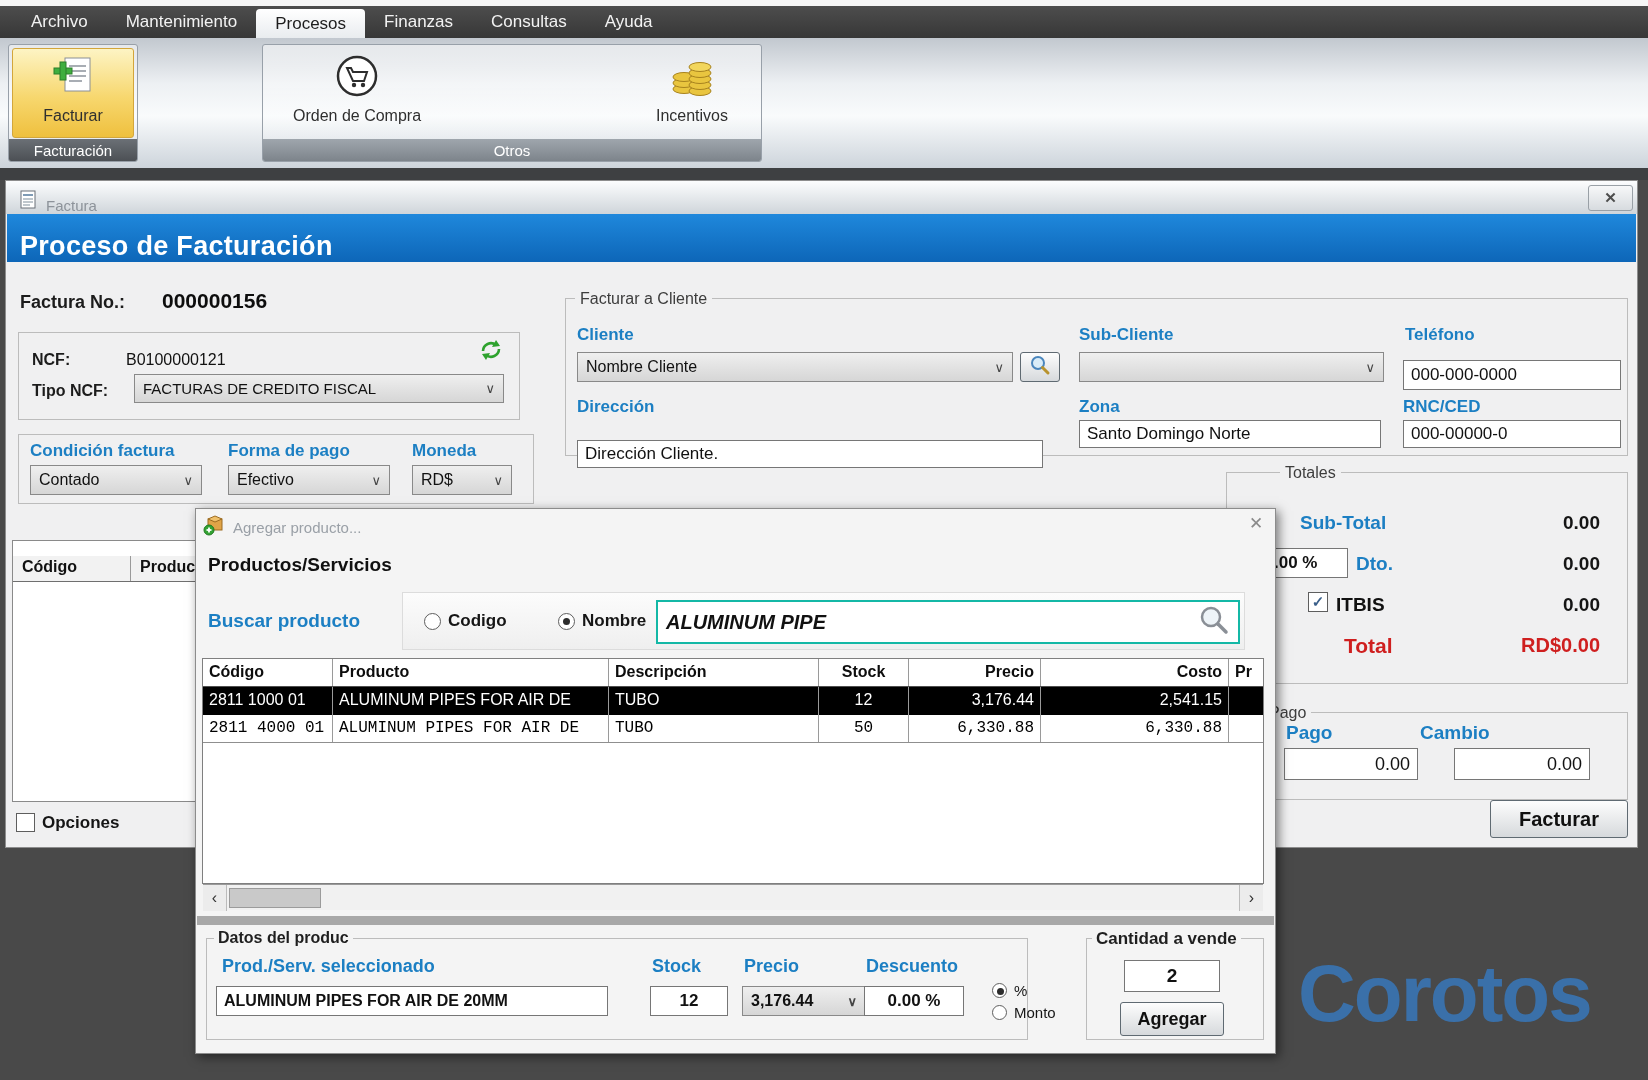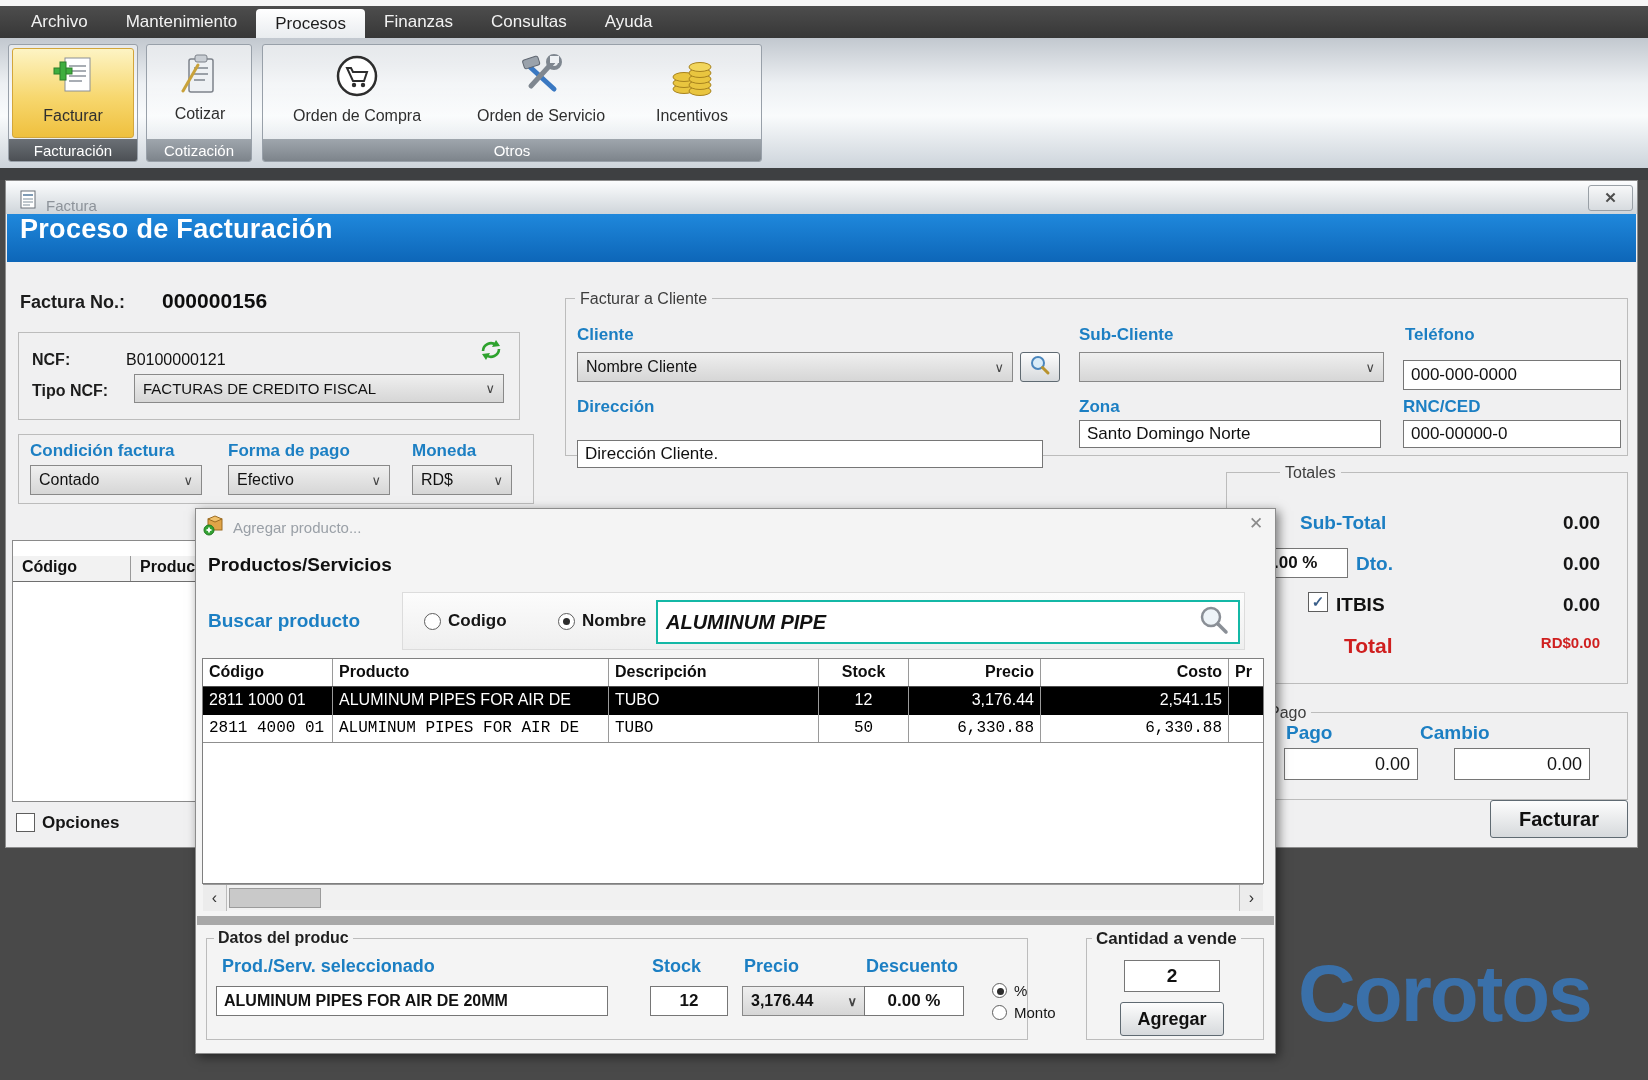--- a/index.html
+++ b/index.html
@@ -31,21 +31,21 @@
 
   
   .window { left:5px; top:180px; width:1633px; height:668px; background:#f0f0f1; border:1px solid #8d8d8d; }
   .titlebar { left:6px; top:181px; width:1631px; height:33px;
               background:linear-gradient(180deg,#fcfdfe,#cfd5da); display:flex; align-items:flex-end; }
   .title-text { font-size:15px; color:#8d939a; margin-left:8px; }
   .win-close { left:1588px; top:185px; width:45px; height:26px; background:linear-gradient(180deg,#f7f8f9,#d7dbdf);
                border:1px solid #99a0a6; border-radius:3px; display:flex; align-items:center; justify-content:center;
                font-size:15px; font-weight:bold; color:#4d4d4d; cursor:pointer; }
   .banner { left:7px; top:214px; width:1629px; height:48px; background:linear-gradient(180deg,#1f88dc,#0d66b8);
-            display:flex; align-items:flex-start; }
+            display:flex; align-items:flex-end; }
   .banner-text { color:#fff; font-size:27px; font-weight:bold; margin-left:13px; letter-spacing:.3px; }
 
   .lbl-blue { color:#1c7fc3; font-weight:bold; font-size:17px; white-space:nowrap; }
   .lbl-dark { color:#1c1c1c; font-weight:bold; font-size:16px; white-space:nowrap; }
   .groupbox { border:1px solid #bcbcbc; background:transparent; }
   .gcaption { position:absolute; font-size:16px; color:#3d3d3d; background:#f0f0f1; padding:0 5px; white-space:nowrap; }
 
   .input { background:#fff; border:1px solid #767676; display:flex; align-items:center; padding:0 7px;
            font-size:17px; color:#111; white-space:nowrap; overflow:hidden; }
   .input.num { justify-content:flex-end; }
@@ -133,60 +133,32 @@
             <line x1="17" y1="26" x2="30" y2="26" stroke="#a8adb4" stroke-width="2"></line>
             <rect x="2" y="13" width="18" height="6" fill="#3fae3f" stroke="#2b7f2b"></rect>
             <rect x="8" y="7" width="6" height="18" fill="#3fae3f" stroke="#2b7f2b"></rect>
           </svg>
         </span>
         <span class="rlabel">Facturar</span>
       </div>
       <div class="rcaption dark">Facturación</div>
     </div>
 
-    <div class="rgroup" style="left:146px; width:106px;">
-      <div class="rbtn" style="left:8px; top:8px; width:90px;">
-        <span>
-          <svg width="42" height="44" viewBox="0 0 42 44">
-            <rect x="10" y="6" width="24" height="33" rx="2" fill="#eef1f4" stroke="#7d828a" stroke-width="1.5"></rect>
-            <rect x="16" y="2" width="12" height="7" rx="2" fill="#c9ced4" stroke="#7d828a"></rect>
-            <line x1="15" y1="15" x2="29" y2="15" stroke="#9aa0a7" stroke-width="2"></line>
-            <line x1="15" y1="21" x2="29" y2="21" stroke="#9aa0a7" stroke-width="2"></line>
-            <line x1="15" y1="27" x2="26" y2="27" stroke="#9aa0a7" stroke-width="2"></line>
-            <line x1="4" y1="38" x2="19" y2="12" stroke="#c9a23a" stroke-width="3" stroke-linecap="round"></line>
-          </svg>
-        </span>
-        <span class="rlabel">Cotizar</span>
-      </div>
-      <div class="rcaption">Cotización</div>
-    </div>
 
     <div class="rgroup" style="left:262px; width:500px;">
       <div class="rbtn" style="left:8px; top:8px; width:172px;">
         <span>
           <svg width="46" height="46" viewBox="0 0 46 46">
             <circle cx="23" cy="23" r="19" fill="#ffffff" stroke="#2d2d2d" stroke-width="2.5"></circle>
             <path d="M13 15 h4 l2 4 h14 l-3 9 h-11 z" fill="none" stroke="#2d2d2d" stroke-width="2"></path>
             <circle cx="20" cy="32" r="2.2" fill="#2d2d2d"></circle>
             <circle cx="29" cy="32" r="2.2" fill="#2d2d2d"></circle>
           </svg>
         </span>
         <span class="rlabel">Orden de Compra</span>
-      </div>
-      <div class="rbtn" style="left:192px; top:8px; width:172px;">
-        <span>
-          <svg width="46" height="46" viewBox="0 0 46 46">
-            <line x1="12" y1="14" x2="36" y2="36" stroke="#3a78c2" stroke-width="5" stroke-linecap="round"></line>
-            <rect x="5" y="5" width="16" height="9" rx="2" fill="#9aa2ab" stroke="#5f6670" transform="rotate(-18 13 9)"></rect>
-            <line x1="35" y1="9" x2="13" y2="33" stroke="#7f8790" stroke-width="5" stroke-linecap="round"></line>
-            <circle cx="36" cy="9" r="6" fill="none" stroke="#7f8790" stroke-width="4"></circle>
-            <rect x="32" y="3" width="9" height="7" fill="#eef1f4"></rect>
-          </svg>
-        </span>
-        <span class="rlabel">Orden de Servicio</span>
       </div>
       <div class="rbtn" style="left:366px; top:8px; width:126px;">
         <span>
           <svg width="46" height="46" viewBox="0 0 46 46">
             <g stroke="#a8831e" fill="#e9c53f">
               <ellipse cx="15" cy="36" rx="11" ry="4.5"></ellipse>
                 <ellipse cx="15" cy="30" rx="11" ry="4.5"></ellipse>
                 <ellipse cx="15" cy="24" rx="11" ry="4.5"></ellipse>
               <ellipse cx="31" cy="38" rx="11" ry="4.5"></ellipse>
                 <ellipse cx="31" cy="32" rx="11" ry="4.5"></ellipse>
@@ -314,21 +286,21 @@
     <span>0.00 %</span>
   </div>
   <div class="abs lbl-blue" style="left:1356px; top:553px; font-size:19px;">Dto.</div>
   <div class="abs value-right" style="left:1450px; top:553px; width:150px;">0.00</div>
   <div class="abs checkbox" style="left:1308px; top:592px; width:20px; height:20px;">
     <span>✓</span>
   </div>
   <div class="abs" style="left:1336px; top:594px; font-size:19px; font-weight:bold; color:#111;">ITBIS</div>
   <div class="abs value-right" style="left:1450px; top:594px; width:150px;">0.00</div>
   <div class="abs" style="left:1344px; top:634px; font-size:21px; font-weight:bold; color:#cf1f1f;">Total</div>
-  <div class="abs value-right" style="left:1430px; top:634px; width:170px; font-size:15px; color:#cf1f1f;">RD$0.00</div>
+  <div class="abs value-right" style="left:1430px; top:634px; width:170px; font-size:20px; color:#cf1f1f;">RD$0.00</div>
 
   <div class="abs groupbox" style="left:1226px; top:712px; width:402px; height:88px;"></div>
   <div class="abs gcaption" style="left:1264px; top:704px;">Pago</div>
   <div class="abs lbl-blue" style="left:1286px; top:722px; font-size:19px;">Pago</div>
   <div class="abs lbl-blue" style="left:1420px; top:722px; font-size:19px;">Cambio</div>
   <div class="abs input num" style="left:1284px; top:748px; width:134px; height:32px; font-size:18px;">
     <span>0.00</span>
   </div>
   <div class="abs input num" style="left:1454px; top:748px; width:136px; height:32px; font-size:18px;">
     <span>0.00</span>

